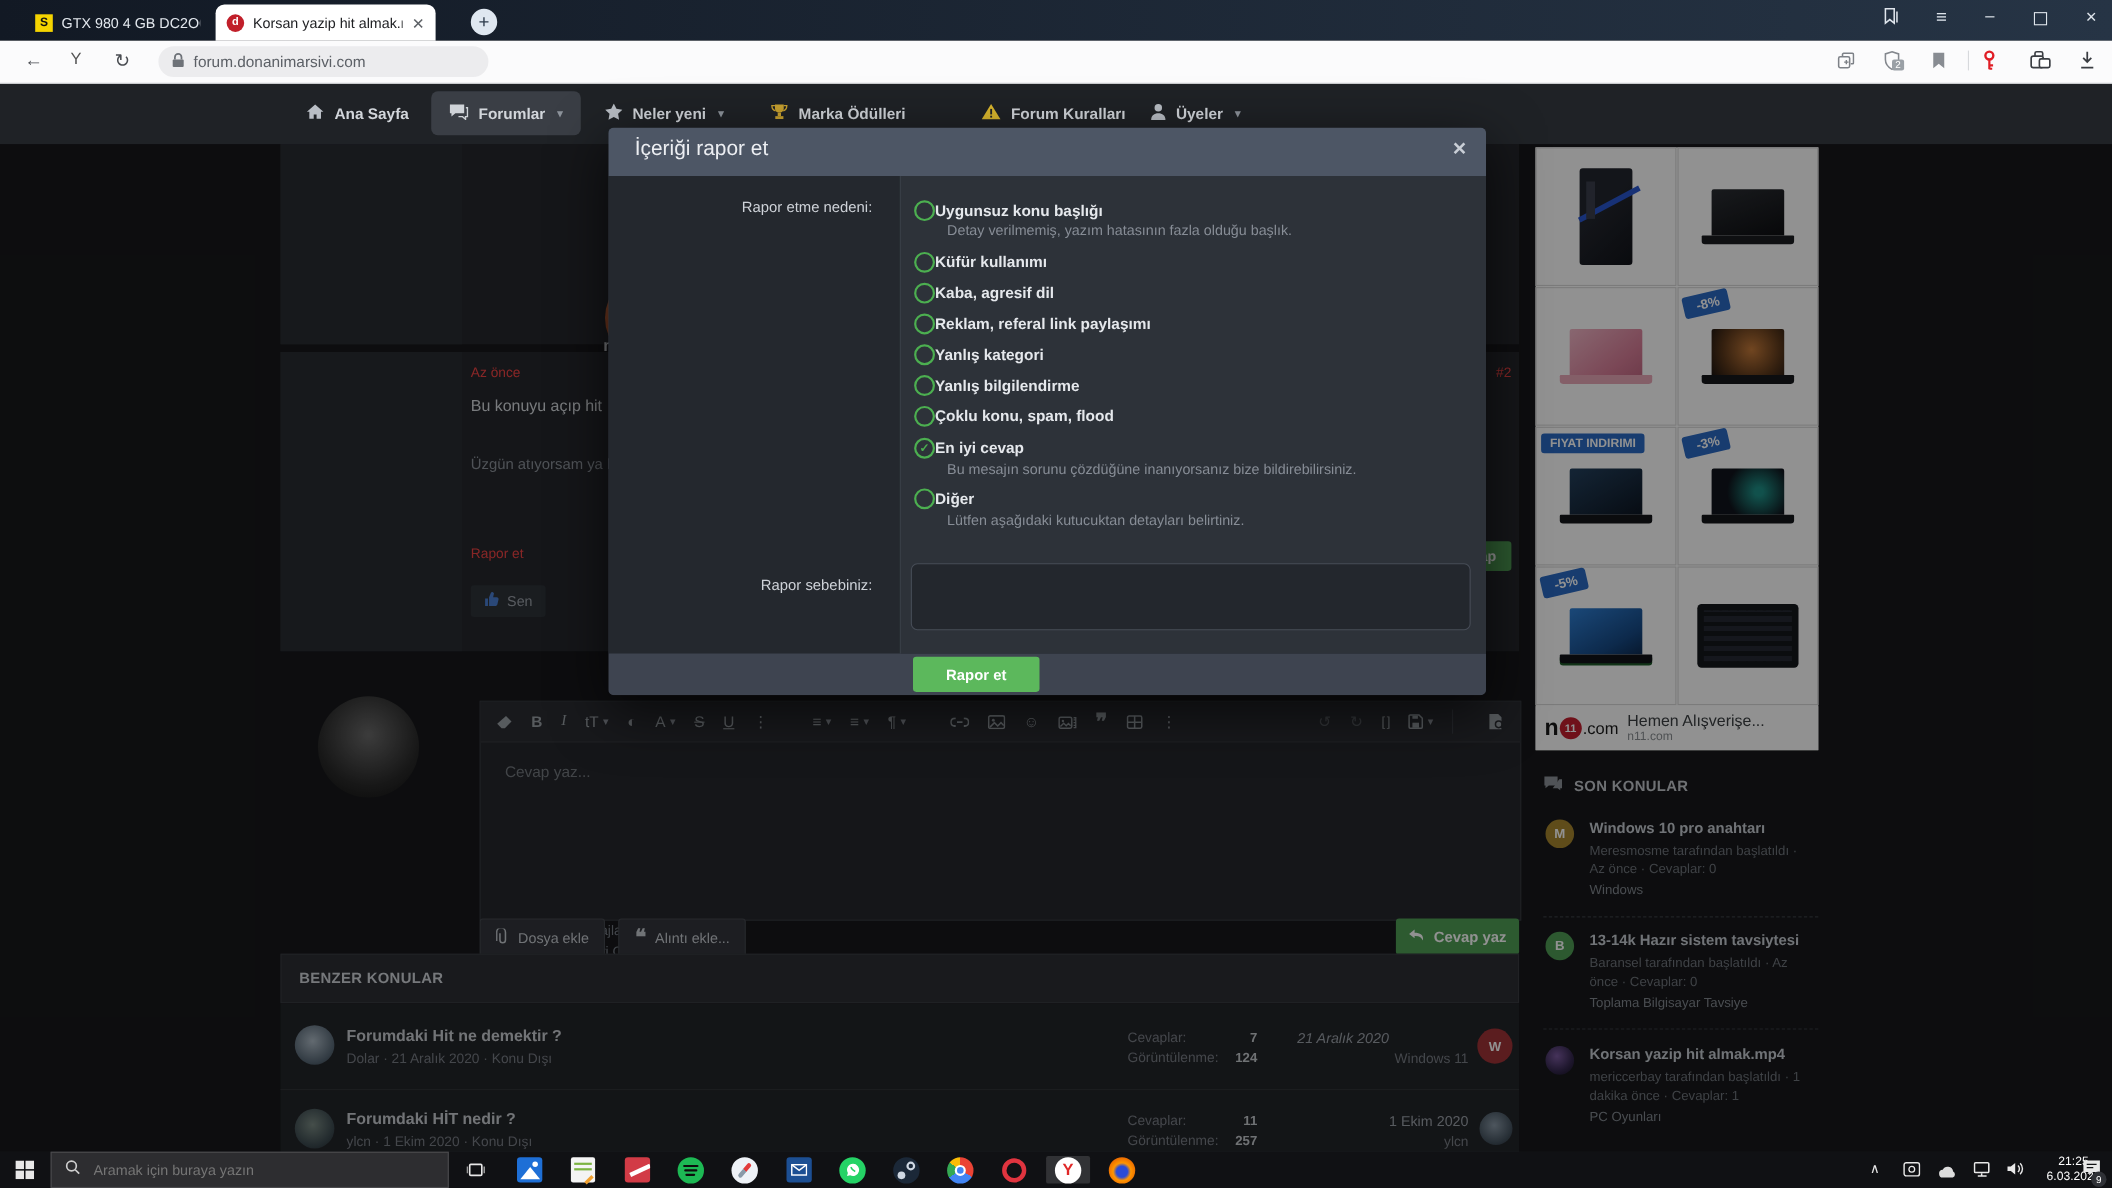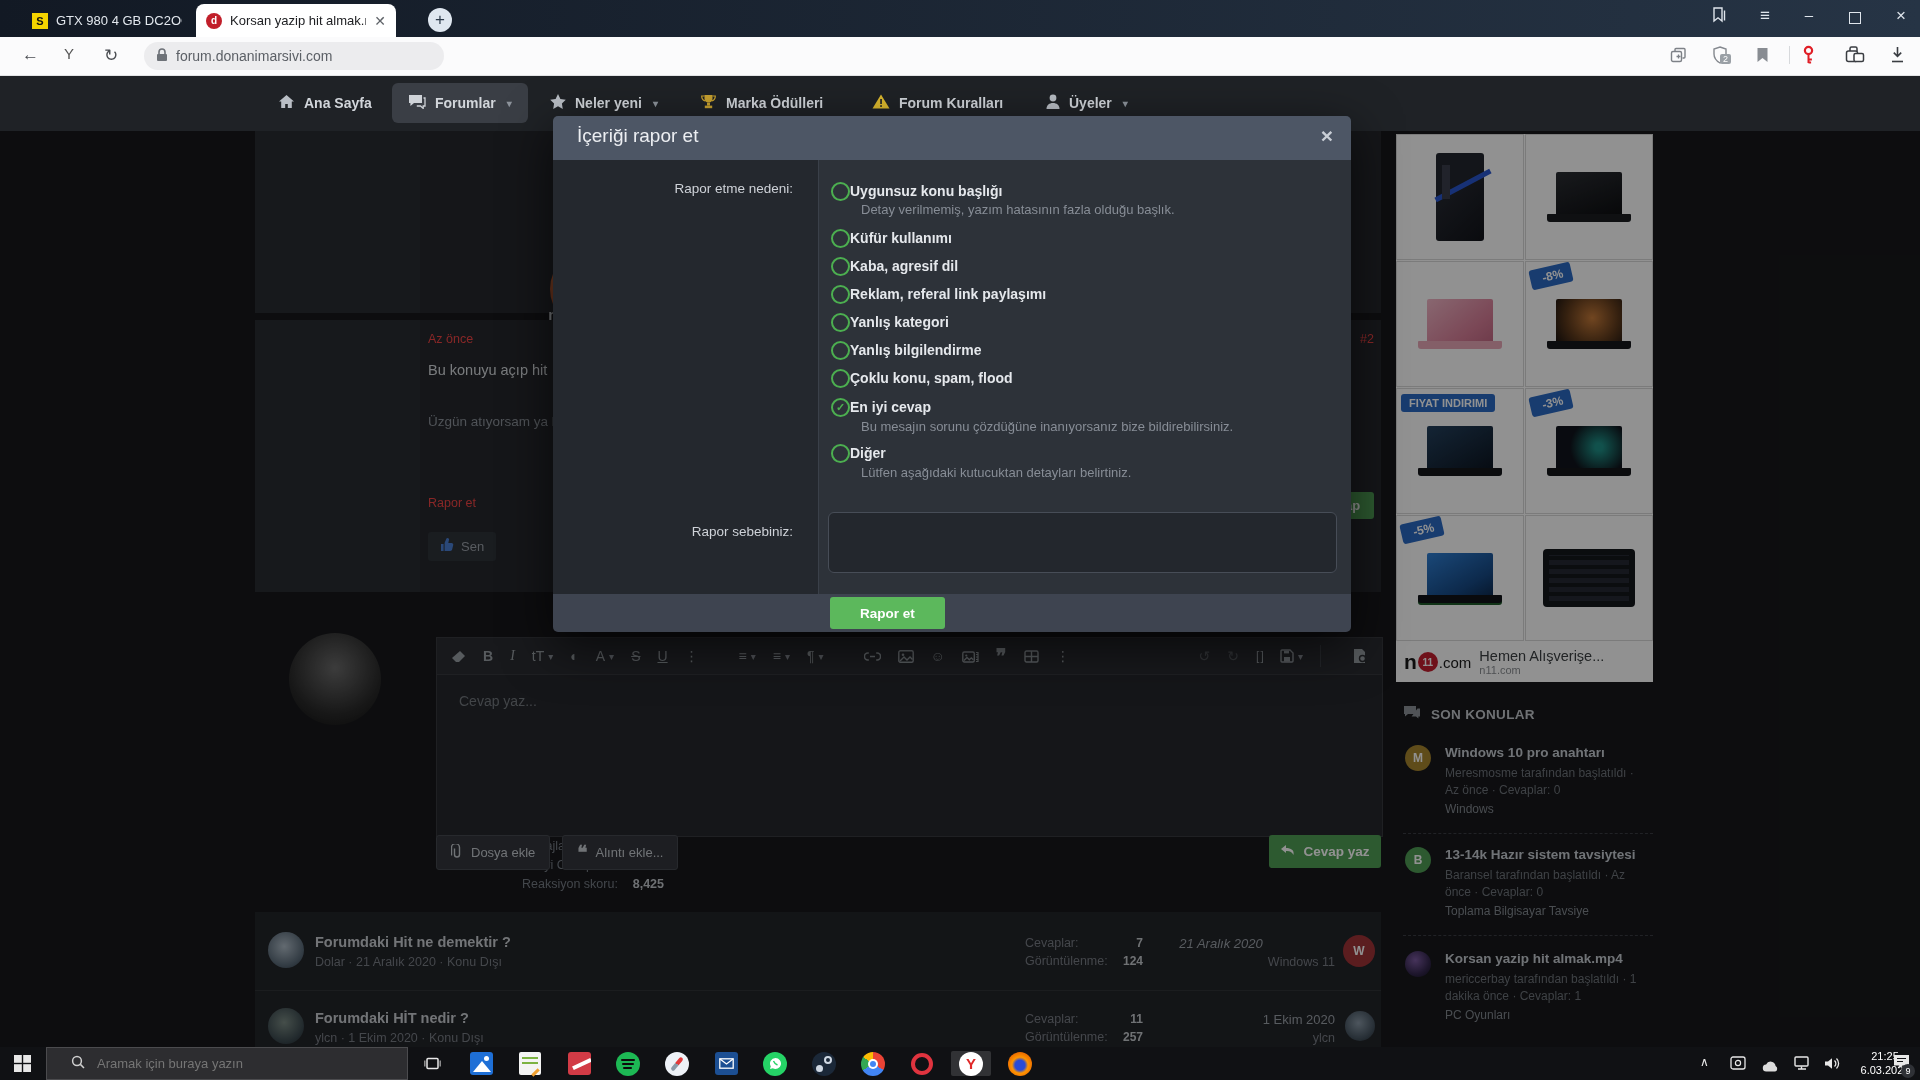--- a/index.html
+++ b/index.html
@@ -127,21 +127,21 @@
   .osub{position:absolute;left:308px;color:#878d96;font-size:13px;}
   .mtextarea{position:absolute;left:275px;top:396px;width:509px;height:61px;background:#23272d;
              border:1px solid #474d57;border-radius:6px;box-sizing:border-box;resize:none;outline:none;
              color:#dfe2e6;font-family:"Liberation Sans",sans-serif;}
   .mfoot{position:absolute;left:0;top:478px;width:100%;height:38px;background:#3e4450;}
   .mbtn{position:absolute;left:277px;top:481px;width:115px;height:32px;background:#5cb85c;}
 
   
   .taskbar{left:0;top:1047px;width:1920px;height:33px;background:#101114;z-index:70;}
   .tsearch{position:absolute;left:46px;top:0;width:362px;height:33px;background:#2d2d30;
-           border:1px solid #4b4b4e;box-sizing:border-box;display:flex;align-items:center;gap:10px;padding:0 24px;}
+           border:1px solid #4b4b4e;box-sizing:border-box;display:flex;align-items:center;gap:10px;padding:0 12px;}
   .tsearch input{background:transparent;border:none;outline:none;color:#cfcfcf;font-size:13px;
            font-family:"Liberation Sans",sans-serif;width:290px;}
   .appico{position:absolute;top:4px;width:40px;height:25px;display:flex;align-items:center;justify-content:center;}
   .trayico{position:absolute;top:8px;color:#e8e8e8;}
   .clock{position:absolute;left:1852px;top:3px;width:66px;text-align:center;color:#fff;
          font-size:11px;line-height:13.5px;}
   .badge9{position:absolute;right:-5px;bottom:-4px;background:#2f3136;border-radius:50%;width:14px;height:14px;
           color:#fff;font-size:9px;display:flex;align-items:center;justify-content:center;}
 </style>
 </head>
@@ -250,21 +250,21 @@
     </div>
     <div class="navitem" style="left:700px;">
       <span><svg width="17" height="16" viewBox="0 0 17 16">
             <path d="M4.5 1h8v3.6a4 4 0 01-8 0z" fill="#c9a22f"></path>
             <path d="M4.5 2H1.7c0 2.8 1.4 4.3 3.3 4.8M12.5 2h2.8c0 2.8-1.4 4.3-3.3 4.8" stroke="#c9a22f" fill="none" stroke-width="1.2"></path>
             <rect x="7" y="8.6" width="3" height="3" fill="#c9a22f"></rect>
             <rect x="4.8" y="11.6" width="7.4" height="2.6" fill="#c9a22f"></rect>
           </svg></span>
       <span>Marka Ödülleri</span>
     </div>
-    <div class="navitem" style="left:872px;justify-content:center;">
+    <div class="navitem" style="left:892px;justify-content:center;">
       <span><svg width="18" height="15" viewBox="0 0 18 15">
             <path d="M9 0.5L17.5 14.5H0.5z" fill="#ddb92e"></path>
             <rect x="8.2" y="5" width="1.7" height="5" fill="#23262b"></rect>
             <rect x="8.2" y="11.2" width="1.7" height="1.7" fill="#23262b"></rect>
           </svg></span>
       <span>Forum Kuralları</span>
     </div>
     <div class="navitem" style="left:1046px;">
       <span><svg width="14" height="15" viewBox="0 0 14 15">
             <circle cx="7" cy="4" r="3.4" fill="#b9bec5"></circle>
@@ -435,20 +435,21 @@
     </div>
     <div style="flex:1;"></div>
     <div class="greenbtn" style="width:112px;height:33px;">
       <span><svg width="15" height="12" viewBox="0 0 15 12">
             <path d="M6 1L1 5l5 4V7c4-.2 6 1 7.5 4C14.5 6 11 4 6 4z" fill="#fff"></path>
           </svg></span>
       <span>Cevap yaz</span>
     </div>
   </div>
 
+  <div class="simhead">BENZER KONULAR</div>
   <div class="simbody">
 
     <div class="avatar" style="left:13px;top:20px;width:36px;height:36px;background:radial-gradient(circle at 45% 40%,#aebbc6,#5a6a78 65%,#2e3b46);"></div>
     <div class="abs simtitle" style="left:60px;top:22px;">Forumdaki Hit ne demektir ?</div>
     <div class="abs simmeta" style="left:60px;top:43px;">Dolar · 21 Aralık 2020 · Konu Dışı</div>
     <div class="simstat" style="left:770px;top:24px;">
       <span class="simmeta">Cevaplar:</span>
         <span style="color:#c4c8cd;font-weight:bold;">7</span>
     </div>
     <div class="simstat" style="left:770px;top:42px;">

